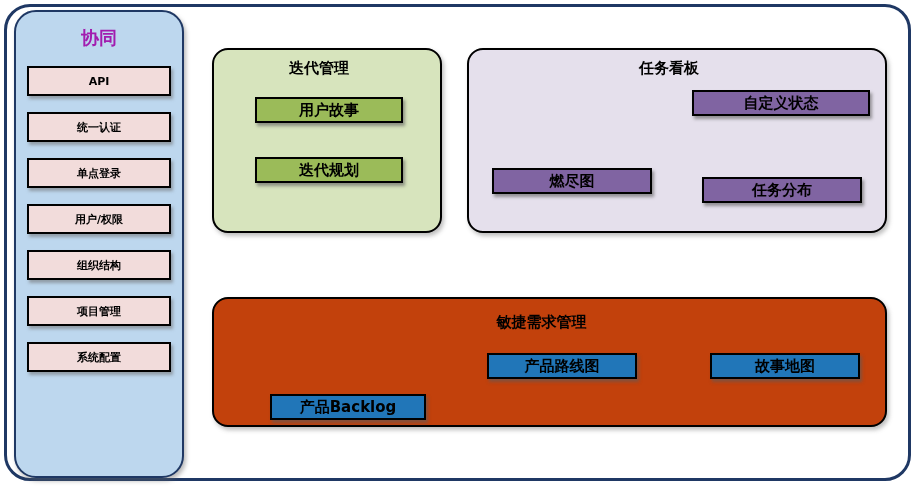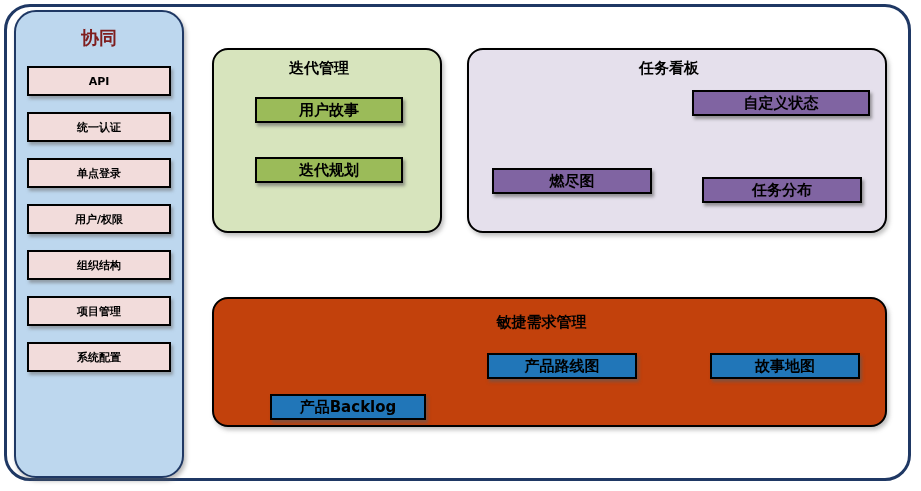--- a/index.html
+++ b/index.html
@@ -35,21 +35,21 @@
     box-sizing: border-box;
     box-shadow: 2px 3px 4px rgba(100,100,100,0.45);
     display: flex;
     flex-direction: column;
     align-items: center;
   }
   .sidebar-title {
     margin-top: 14px;
     font-size: 18px;
     font-weight: bold;
-    color: #7f1d1d;
+    color: #a21caf;
   }
   .sidebar-items {
     margin-top: 16px;
     display: flex;
     flex-direction: column;
     gap: 16px;
     align-items: center;
   }
   .sidebar-box {
     width: 144px;

